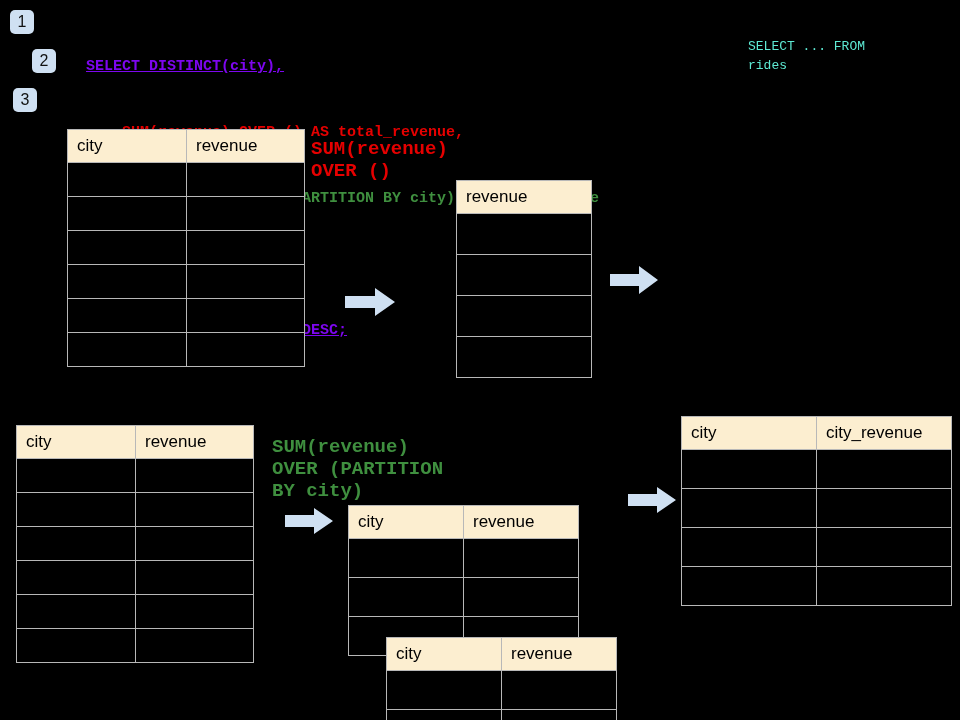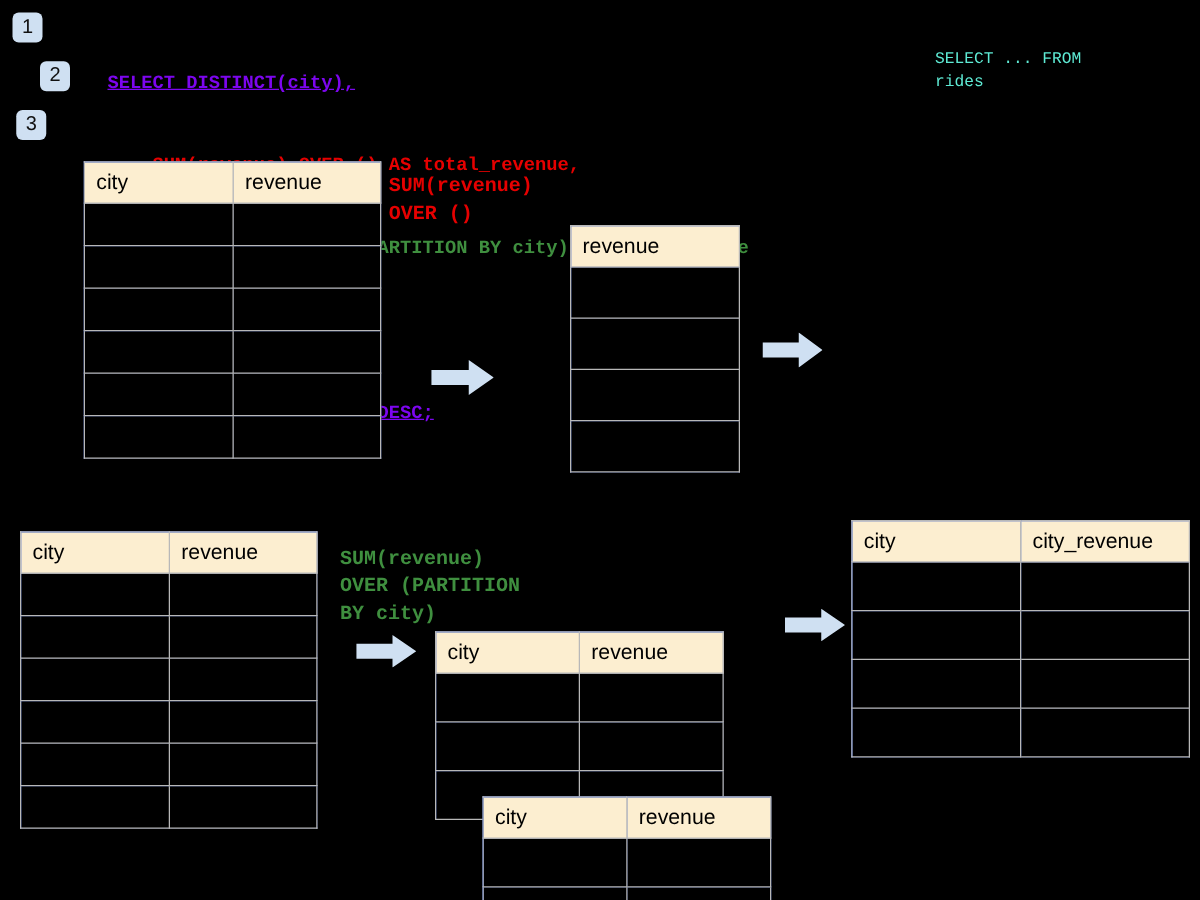--- a/index.html
+++ b/index.html
@@ -51,31 +51,31 @@
     line-height: 19px;
     font-weight: normal;
     color: #5eead4;
     white-space: pre;
   }
 
   
   .annot {
     position: absolute;
     font-family: "Liberation Mono", monospace;
-    font-size: 16px;
+    font-size: 19px;
     line-height: 22px;
     font-weight: bold;
     white-space: pre;
   }
 
   
   .tbl {
     position: absolute;
     border-collapse: collapse;
-    background: #1d4ed8;
+    background: #fca5a5;
     table-layout: fixed;
   }
   .tbl td {
     border: 1px solid #b8b8b8;
     background: #000000;
     padding: 0;
   }
   .tbl th {
     border: 1px solid #b8b8b8;
     background: #fceed0;

